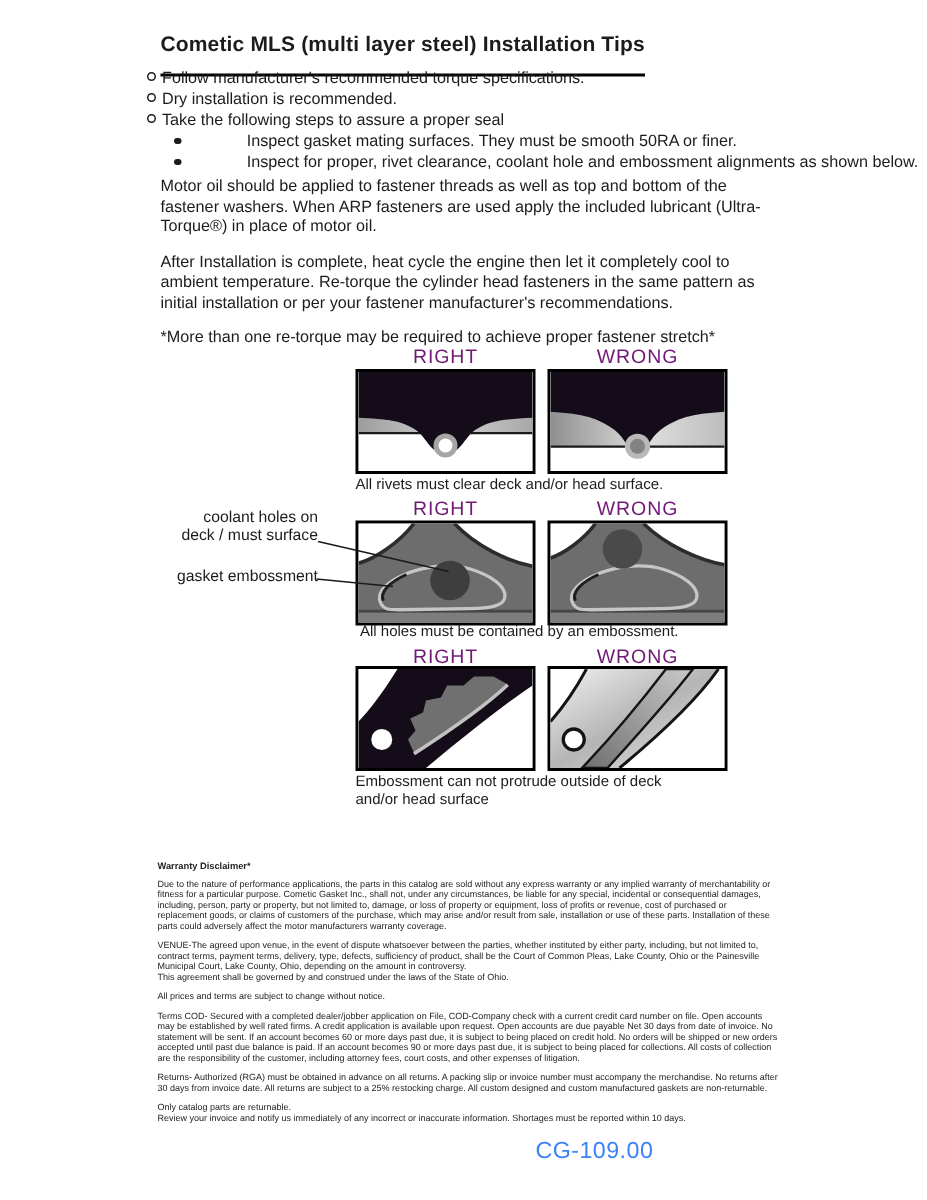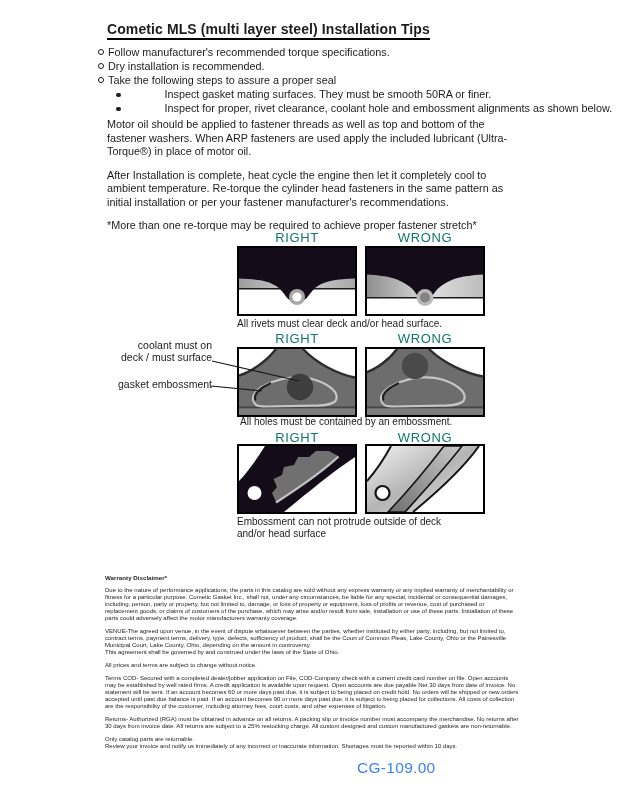--- a/index.html
+++ b/index.html
@@ -2,32 +2,32 @@
 <html><head>
 <meta charset="utf-8">
 <style>
   html,body{margin:0;padding:0;background:#e8e8e8;}
   .page{
     position:relative;width:618px;height:800px;margin:0 auto;background:#ffffff;
     font-family:"Liberation Sans","DejaVu Sans",sans-serif;color:#1c1c1c;overflow:hidden;
   }
   .title{
     position:absolute;left:107px;top:21px;margin:0;font-size:14px;font-weight:bold;
-    border-bottom:2px solid #000;padding-bottom:1px;letter-spacing:0.1px;white-space:nowrap;
+    border-bottom:2px solid #000;padding-bottom:12px;letter-spacing:0.1px;white-space:nowrap;
   }
   .tips{position:absolute;left:98px;top:45px;font-size:10.8px;line-height:14px;}
   .tip{display:flex;align-items:baseline;}
   .tip.sub{margin-left:18px;gap:40px;}
   .ob{width:4px;height:4px;border:1px solid #1c1c1c;border-radius:50%;margin-right:4px;flex:0 0 auto;position:relative;top:-1.5px;}
   .fb{width:4.5px;height:4.5px;background:#1c1c1c;border-radius:50%;margin-right:4px;flex:0 0 auto;position:relative;top:-1px;}
   .diesel{position:absolute;left:107px;top:117px;width:412px;}
   .diesel h2{margin:0;font-size:12px;font-weight:bold;}
   .diesel p{margin:1px 0 0 0;font-size:10.8px;line-height:13.5px;}
   .diesel p.gap{margin-top:10px;}
-  .fig-label{position:absolute;width:120px;text-align:center;font-size:13px;letter-spacing:0.6px;color:#0f766e;}
+  .fig-label{position:absolute;width:120px;text-align:center;font-size:13px;letter-spacing:0.6px;color:#701a75;}
   .fig-box{position:absolute;width:120px;height:70px;border:2px solid #000;box-sizing:border-box;background:#fff;}
   .fig-box svg{display:block;}
   .fig-caption{position:absolute;font-size:10px;line-height:12px;color:#1c1c1c;}
   .ann{position:absolute;font-size:10.5px;line-height:11.5px;text-align:right;width:102px;color:#1c1c1c;}
   .leader{position:absolute;left:205px;top:352px;z-index:5;pointer-events:none;}
   .legal{position:absolute;left:105px;top:574px;width:414px;font-size:6px;line-height:7px;color:#242424;}
   .legal .lh{font-weight:bold;font-size:6.2px;margin:0 0 6px 0;}
   .legal p{margin:0 0 6px 0;}
   .legal p.tight{margin-bottom:0;}
   .page-code{position:absolute;left:357px;top:759px;font-size:15.5px;letter-spacing:0.3px;color:#3b82f6;}
@@ -106,21 +106,21 @@
       <circle cx="58" cy="49.5" r="5" fill="#828282"></circle>
     </svg>
   </div>
 
   <div class="fig-caption" style="left:237px;top:318px;">All rivets must clear deck and/or head surface.</div>
 
   <div class="fig-label" style="left:237px;top:331px;">RIGHT</div>
   <div class="fig-label" style="left:365px;top:331px;">WRONG</div>
 
   <div class="ann" style="left:110px;top:340px;">
-    <span>coolant must on</span><br>
+    <span>coolant holes on</span><br>
     <span>deck / must surface</span>
   </div>
   <div class="ann" style="left:110px;top:379px;">
     <span>gasket embossment</span>
   </div>
 
   <svg class="leader" width="115" height="45" viewBox="0 0 115 45">
     <line x1="7" y1="9" x2="94" y2="29" stroke="#1a1a1a" stroke-width="1.1"></line>
     <line x1="6" y1="34" x2="57" y2="39" stroke="#1a1a1a" stroke-width="1.1"></line>
   </svg>

